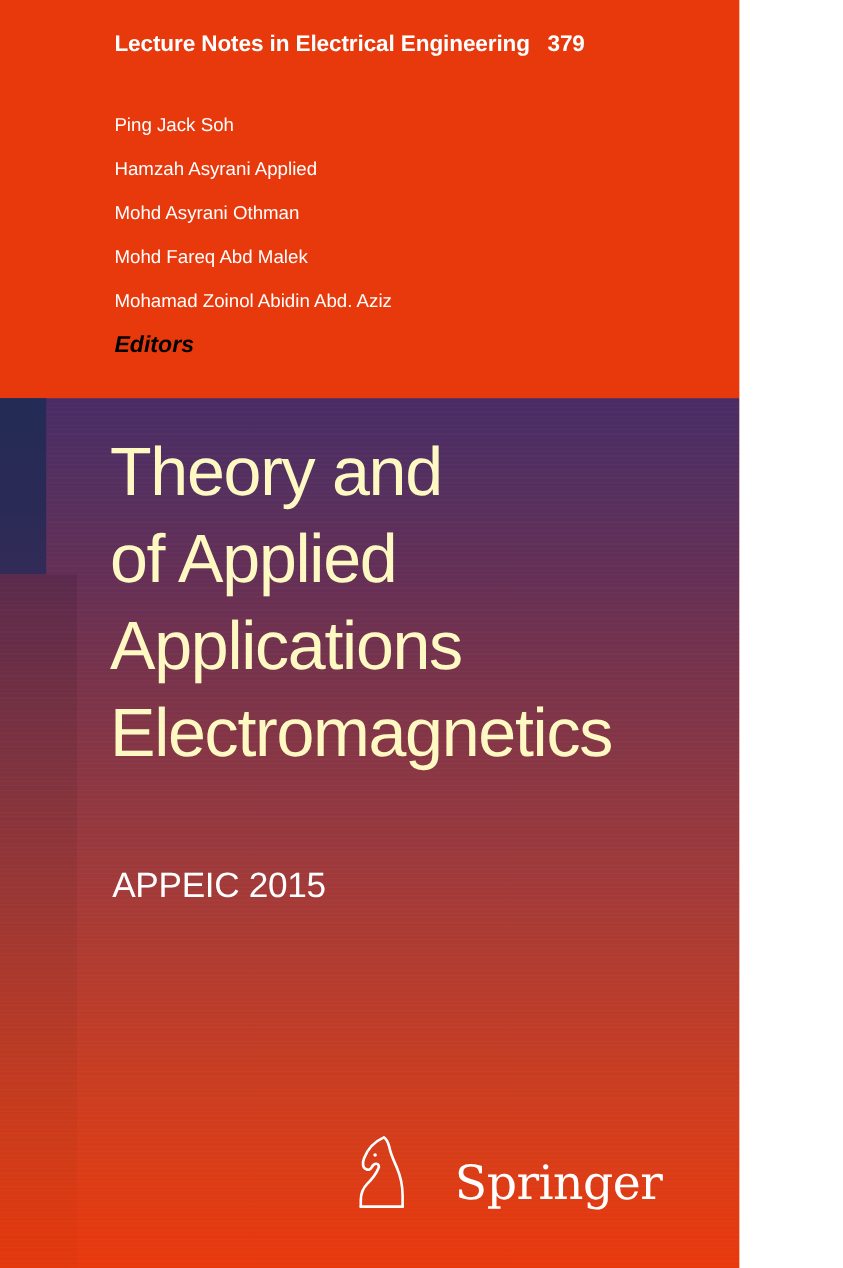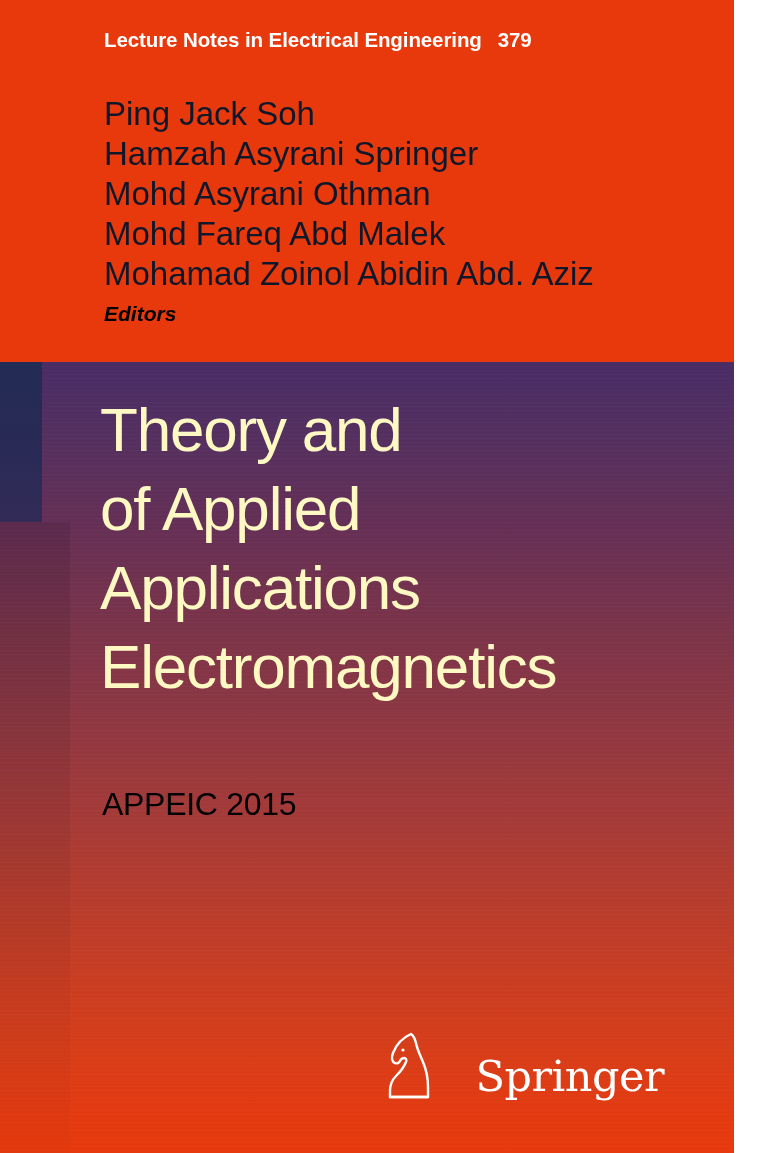--- a/index.html
+++ b/index.html
@@ -6,21 +6,21 @@
     margin: 0;
     padding: 0;
     background: #ffffff;
   }
   body {
     font-family: "Liberation Sans", sans-serif;
   }
 
   .cover {
     position: relative;
-    width: 734px;
+    width: 672px;
     height: 1153px;
     overflow: hidden;
     background: #e8380d;
   }
 
   
   .top-band {
     position: absolute;
     left: 0;
     top: 0;
@@ -43,22 +43,22 @@
     margin-left: 16px;
   }
 
   .editors-block {
     position: absolute;
     left: 104px;
     top: 94px;
     width: 620px;
   }
   .editor-name {
-    color: #0f172a;
-    font-size: 33px;
+    color: #ffffff;
+    font-size: 17px;
     line-height: 40px;
     font-weight: normal;
     white-space: nowrap;
   }
   .editors-label {
     position: absolute;
     left: 104px;
     top: 302px;
     color: #000000;
     font-size: 21px;
@@ -138,21 +138,21 @@
     line-height: 79px;
     font-weight: normal;
     letter-spacing: -1.2px;
     white-space: nowrap;
   }
 
   .subtitle {
     position: absolute;
     left: 102px;
     top: 786px;
-    color: #000000;
+    color: #ffffff;
     font-size: 32px;
     letter-spacing: -0.3px;
     z-index: 3;
   }
 
   
   .logo-area {
     position: absolute;
     right: 70px;
     bottom: 52px;
@@ -179,21 +179,21 @@
 
 <div class="cover">
 
   <div class="top-band">
     <div class="series-line">
       <span>Lecture Notes in Electrical Engineering</span><span class="series-number">379</span>
     </div>
 
     <div class="editors-block">
       <div class="editor-name">Ping Jack Soh</div>
-      <div class="editor-name">Hamzah Asyrani Springer</div>
+      <div class="editor-name">Hamzah Asyrani Applied</div>
       <div class="editor-name">Mohd Asyrani Othman</div>
       <div class="editor-name">Mohd Fareq Abd Malek</div>
       <div class="editor-name">Mohamad Zoinol Abidin Abd. Aziz</div>
     </div>
 
     <div class="editors-label">Editors</div>
   </div>
 
   <div class="main-area"></div>
   <div class="left-stripe"></div>

